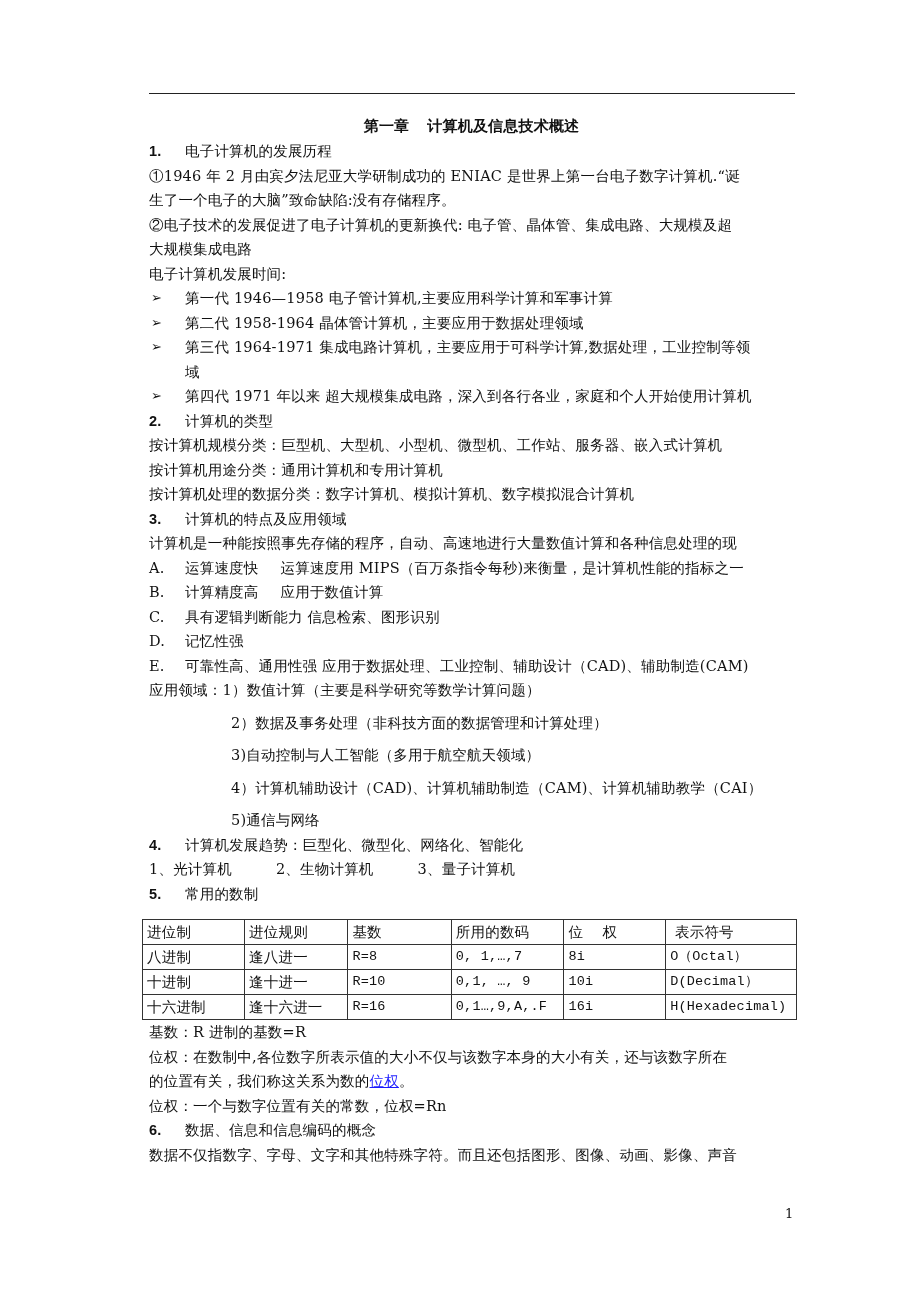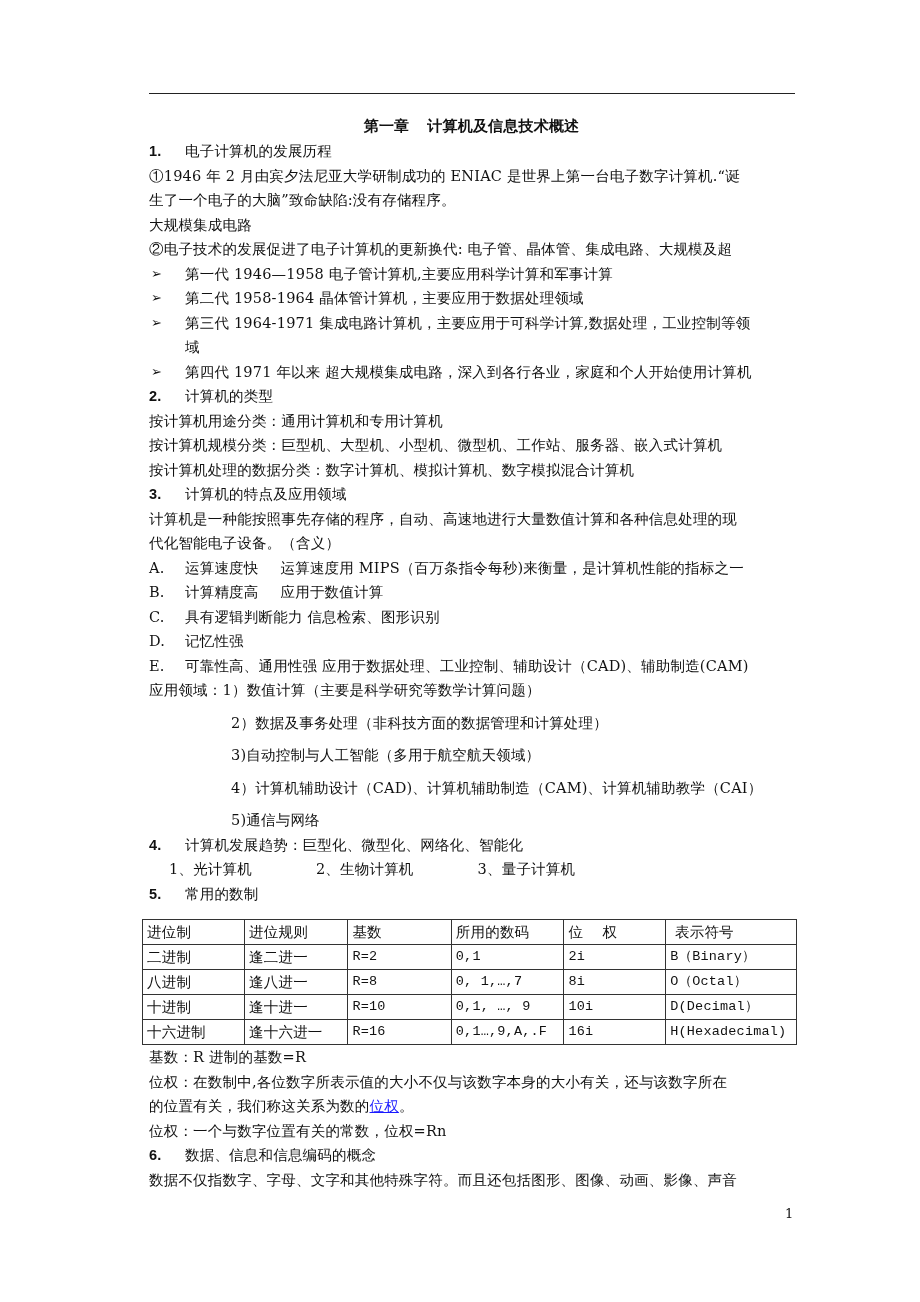--- a/index.html
+++ b/index.html
@@ -72,21 +72,21 @@
       align-items: flex-start;
     }
     .lettered .mark {
       width: 36px;
       flex: 0 0 36px;
     }
     .lettered .text { flex: 1; }
     .lettered .spacer { display: inline-block; width: 22px; }
     .app-line { white-space: nowrap; }
     .app-indent { padding-left: 82px; white-space: nowrap; margin-top: 8px; }
-    .future span.item { display: inline-block; margin-left: 20px; }
+    .future span.item { display: inline-block; }
     .future .gap { display: inline-block; width: 44px; }
     table.radix {
       position: relative;
       left: -7px;
       border-collapse: collapse;
       margin-top: 13px;
       font-size: 14.5px;
     }
     table.radix td {
       border: 1px solid #333;
@@ -122,22 +122,23 @@
 
     <div class="title">
       <span>第一章</span><span class="gap"></span><span>计算机及信息技术概述</span>
     </div>
 
     <div class="line heading">
       <span class="num">1.</span><span>电子计算机的发展历程</span>
     </div>
     <div class="line">①1946 年 2 月由宾夕法尼亚大学研制成功的 ENIAC 是世界上第一台电子数字计算机.“诞</div>
     <div class="line">生了一个电子的大脑”致命缺陷:没有存储程序。</div>
+    <div class="line">②电子技术的发展促进了电子计算机的更新换代: 电子管、晶体管、集成电路、大规模及超</div>
     <div class="line">大规模集成电路</div>
-    <div class="line">②电子技术的发展促进了电子计算机的更新换代: 电子管、晶体管、集成电路、大规模及超</div>
+    <div class="line">电子计算机发展时间:</div>
 
     <div class="bullet">
       <span class="mark">➢</span>
       <span class="text line">第一代  1946—1958  电子管计算机,主要应用科学计算和军事计算</span>
     </div>
     <div class="bullet">
       <span class="mark">➢</span>
       <span class="text line">第二代  1958-1964  晶体管计算机，主要应用于数据处理领域</span>
     </div>
     <div class="bullet">
@@ -148,29 +149,28 @@
       </span>
     </div>
     <div class="bullet">
       <span class="mark">➢</span>
       <span class="text line">第四代 1971 年以来 超大规模集成电路，深入到各行各业，家庭和个人开始使用计算机</span>
     </div>
 
     <div class="line heading">
       <span class="num">2.</span><span>计算机的类型</span>
     </div>
+    <div class="line">按计算机规模分类：巨型机、大型机、小型机、微型机、工作站、服务器、嵌入式计算机</div>
     <div class="line">按计算机用途分类：通用计算机和专用计算机</div>
-    <div class="line">按计算机规模分类：巨型机、大型机、小型机、微型机、工作站、服务器、嵌入式计算机</div>
     <div class="line">按计算机处理的数据分类：数字计算机、模拟计算机、数字模拟混合计算机</div>
 
     <div class="line heading">
       <span class="num">3.</span><span>计算机的特点及应用领域</span>
     </div>
     <div class="line">计算机是一种能按照事先存储的程序，自动、高速地进行大量数值计算和各种信息处理的现</div>
-    <div class="line">代化智能电子设备。（含义）</div>
 
     <div class="lettered">
       <span class="mark">A.</span>
       <span class="text line"><span>运算速度快</span><span class="spacer"></span><span>运算速度用 MIPS（百万条指令每秒)来衡量，是计算机性能的指标之一</span></span>
     </div>
     <div class="lettered">
       <span class="mark">B.</span>
       <span class="text line"><span>计算精度高</span><span class="spacer"></span><span>应用于数值计算</span></span>
     </div>
     <div class="lettered">
@@ -219,28 +219,20 @@
       <tbody>
           <tr>
         <td>进位制</td>
         <td>进位规则</td>
         <td>基数</td>
         <td>所用的数码</td>
         <td style="white-space:pre">位　 权</td>
         <td style="white-space:pre"> 表示符号</td>
       </tr>
       <tr>
-        <td>二进制</td>
-        <td>逢二进一</td>
-        <td class="mono">R=2</td>
-        <td class="mono">0,1</td>
-        <td class="mono">2i</td>
-        <td class="mono">B（Binary）</td>
-      </tr>
-      <tr>
         <td>八进制</td>
         <td>逢八进一</td>
         <td class="mono">R=8</td>
         <td class="mono">0, 1,…,7</td>
         <td class="mono">8i</td>
         <td class="mono">O（Octal）</td>
       </tr>
       <tr>
         <td>十进制</td>
         <td>逢十进一</td>

